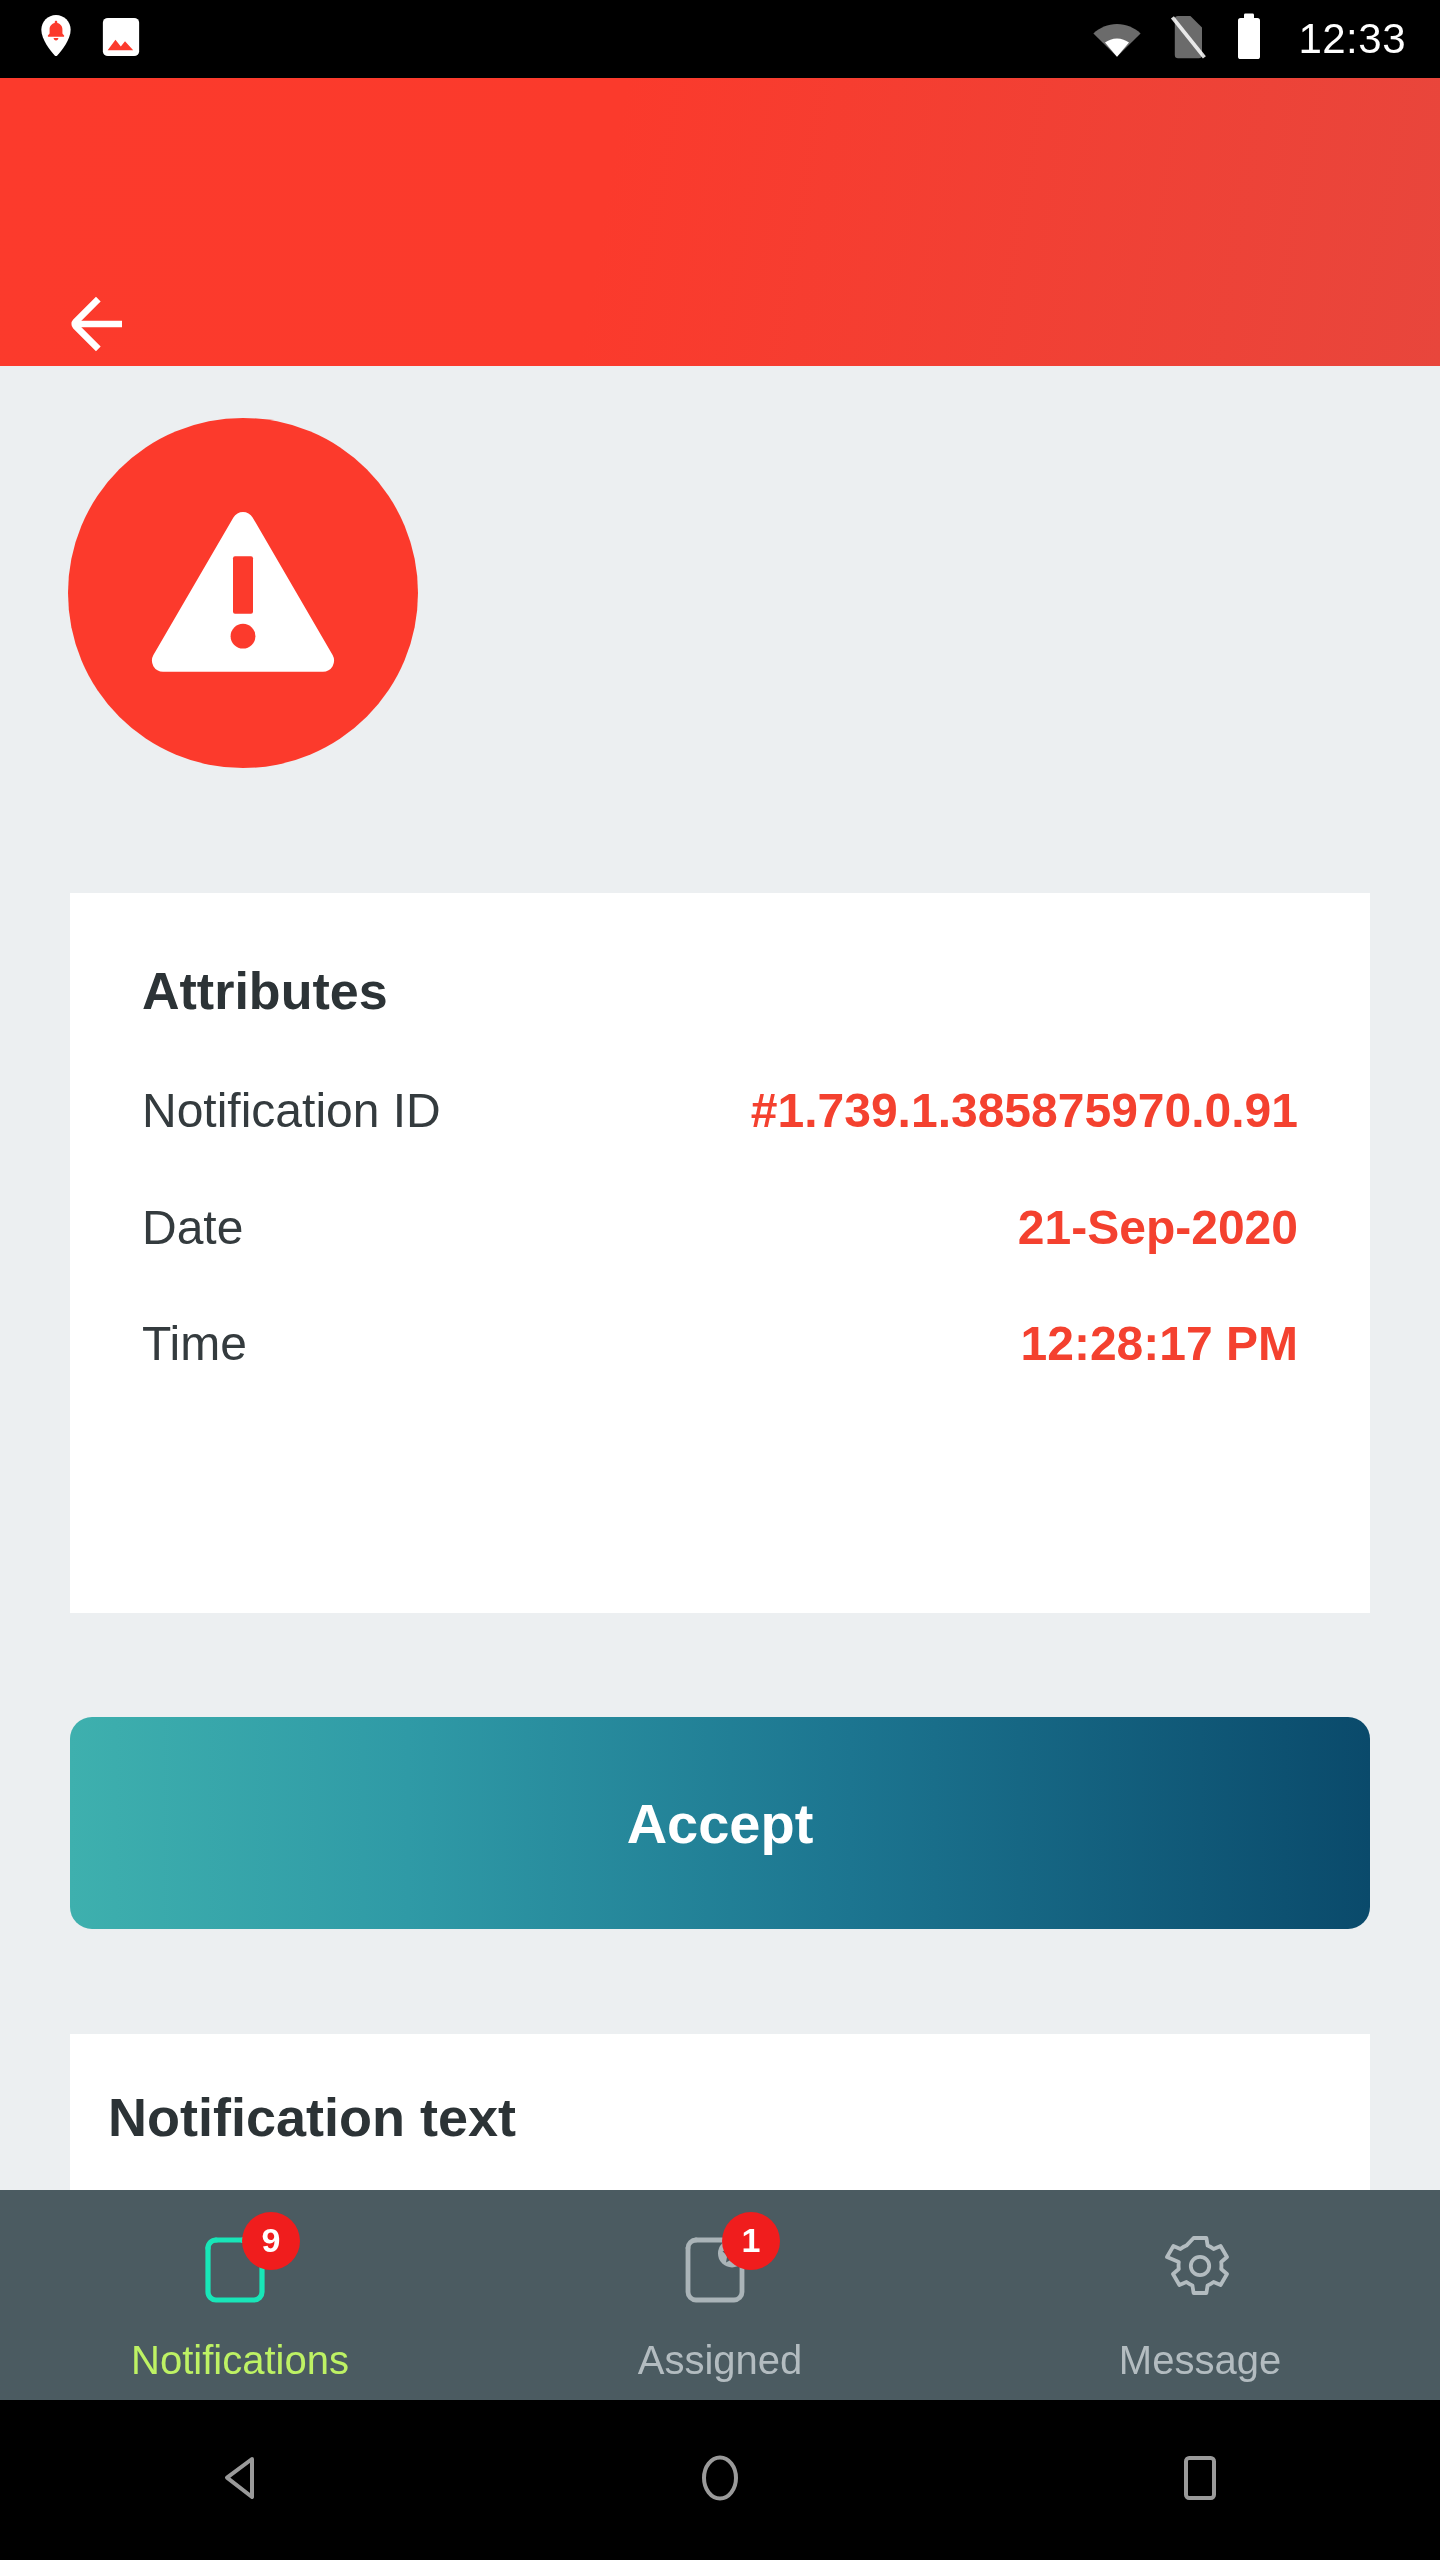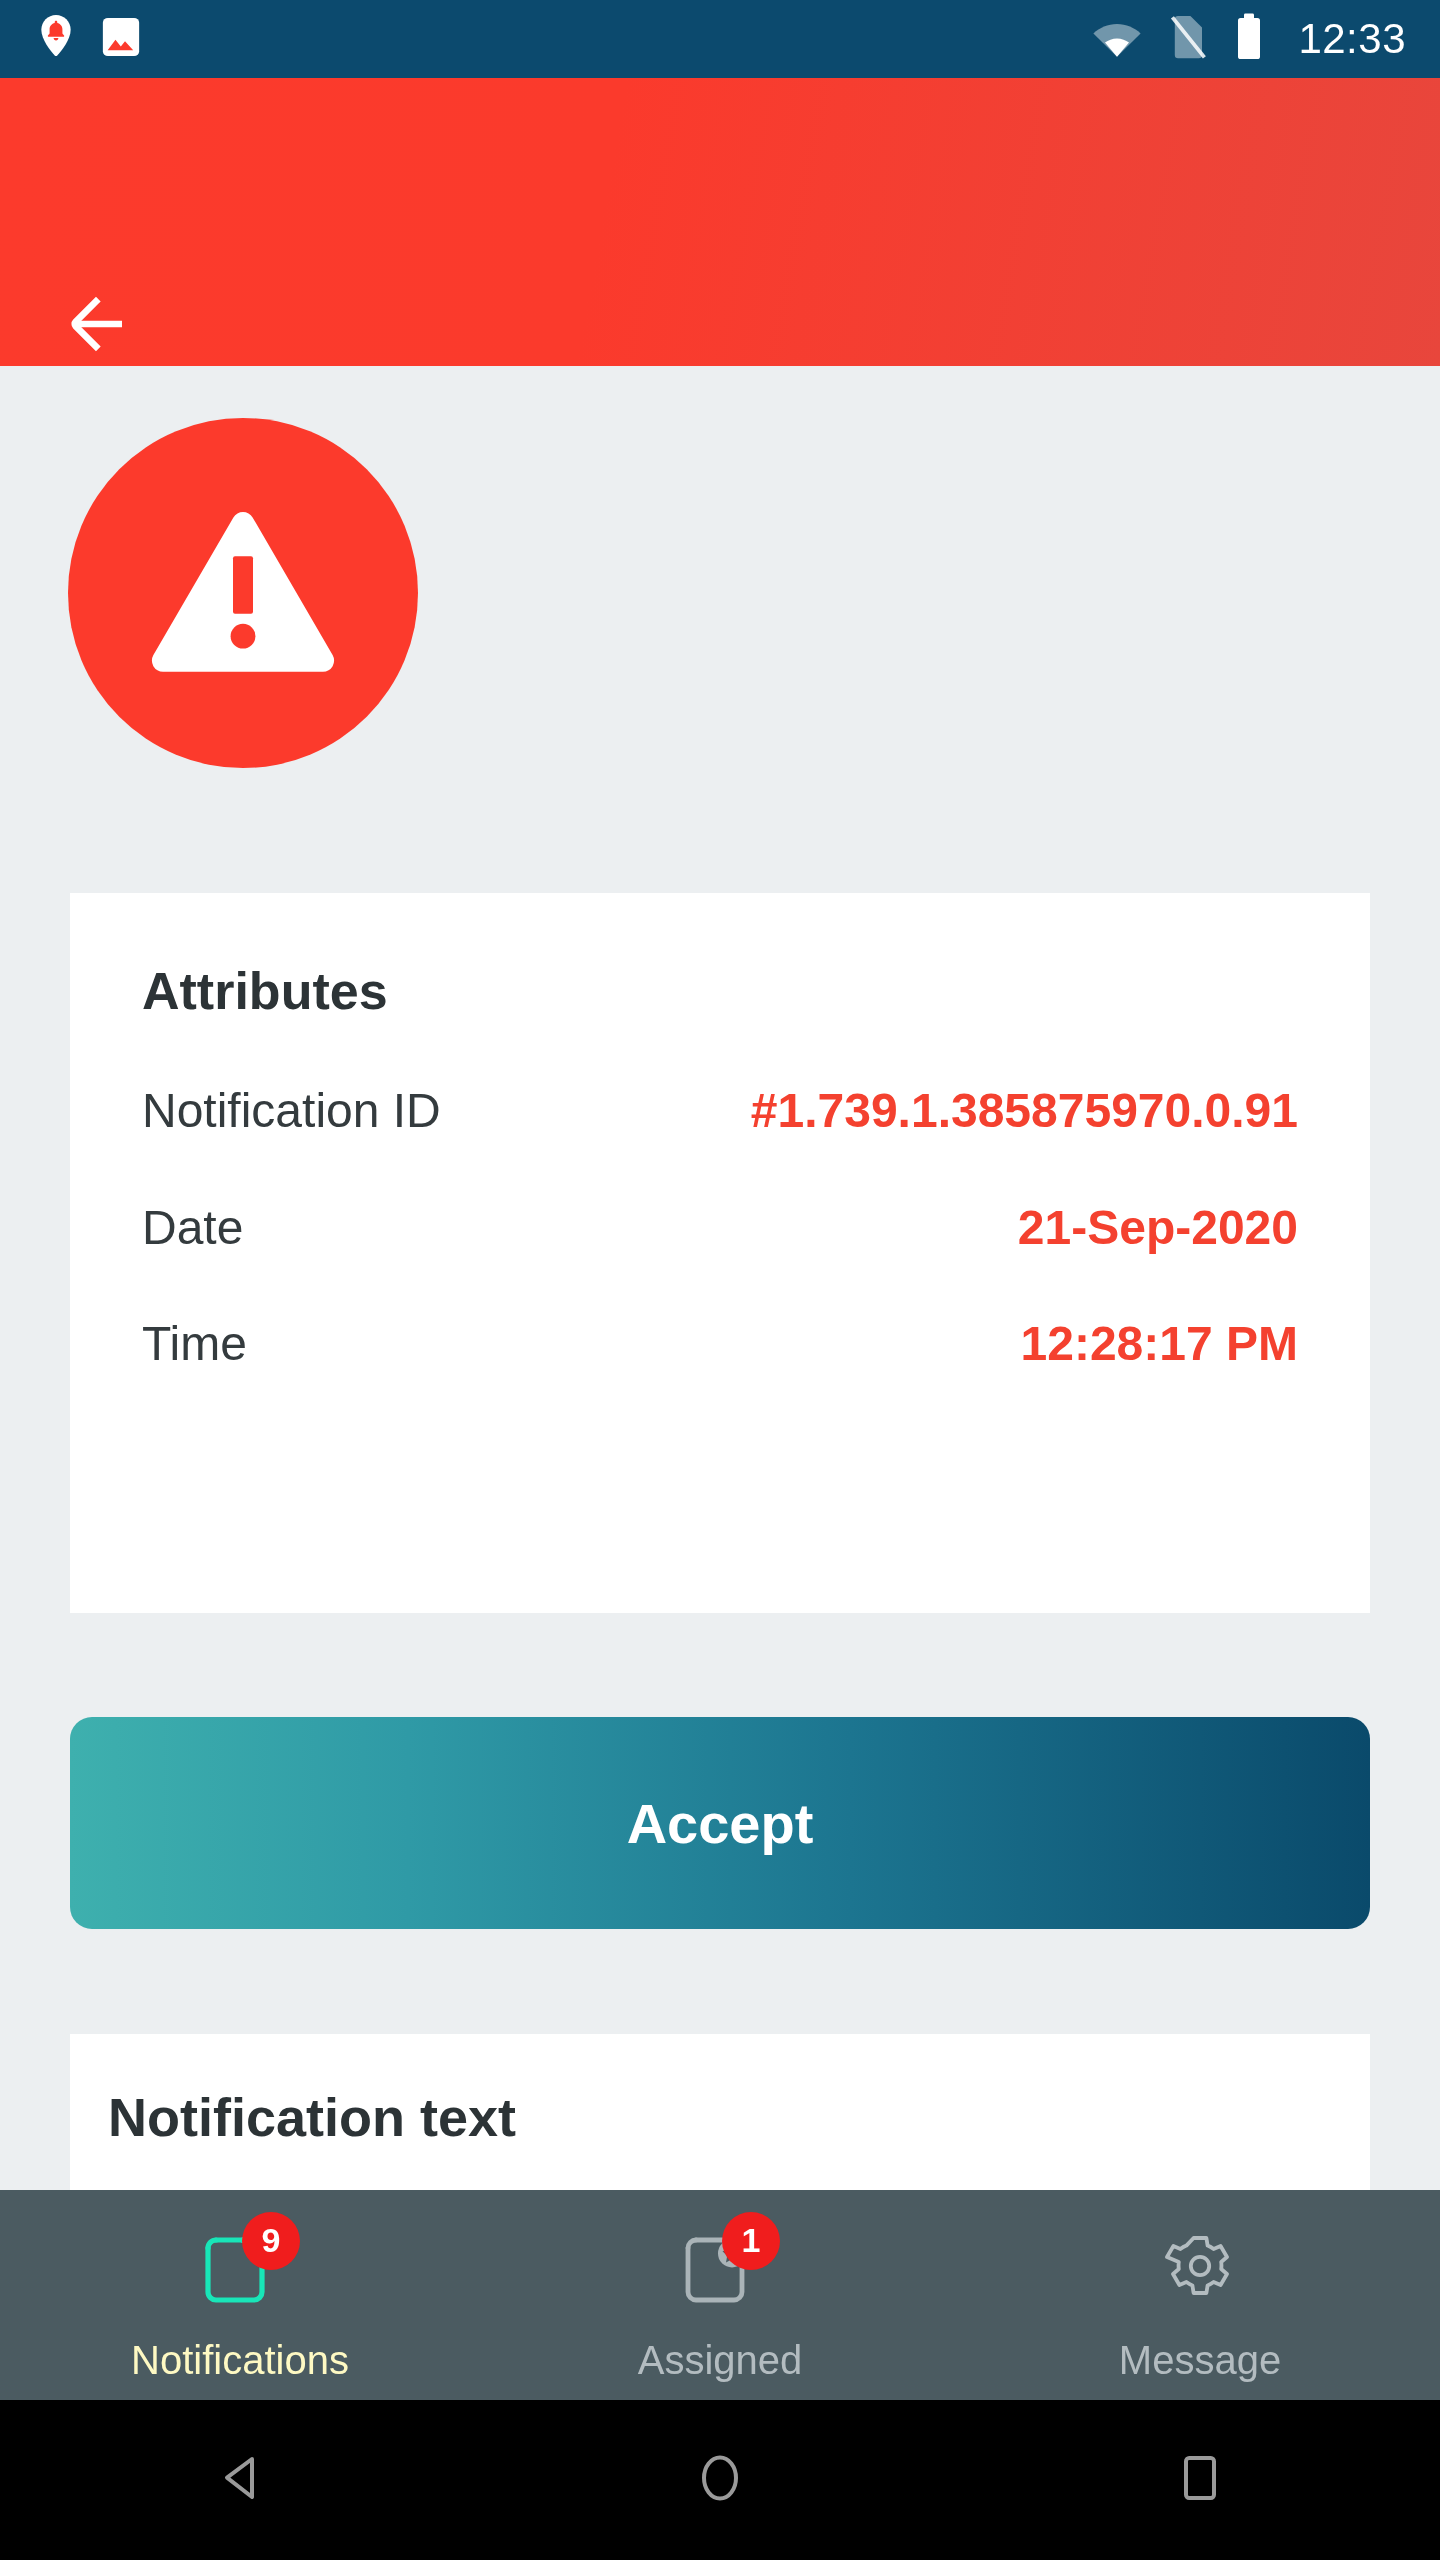--- a/index.html
+++ b/index.html
@@ -7,21 +7,21 @@
     width:1440px; height:2560px;
     background:#000;
     font-family:"Liberation Sans", sans-serif;
     overflow:hidden;
   }
   .phone { position:relative; width:1440px; height:2560px; background:#eceff1; }
 
   
   .statusbar {
     position:absolute; top:0; left:0; width:1440px; height:78px;
-    background:#0c4a6e;
+    background:#000000;
     display:flex; align-items:center;
     padding:0 34px;
     z-index:7;
   }
   .sb-left { display:flex; align-items:center; gap:22px; }
   .sb-right { margin-left:auto; display:flex; align-items:center; gap:26px; }
   .sb-clock {
     color:#fff; font-size:42px; font-weight:400; letter-spacing:0.5px;
     margin-left:8px; line-height:1;
   }
@@ -105,21 +105,21 @@
     display:flex; z-index:8;
   }
   .tab {
     flex:1; display:flex; flex-direction:column;
     align-items:center; justify-content:center;
     position:relative; cursor:pointer; padding-top:12px;
   }
   .tab-icon-wrap { position:relative; width:112px; height:104px;
     display:flex; align-items:center; justify-content:center; }
   .tab-label { margin-top:14px; font-size:40px; }
-  .tab.active .tab-label { color:#fef9c3; }
+  .tab.active .tab-label { color:#bef264; }
   .tab.inactive .tab-label { color:#b3bcc0; }
   .badge {
     position:absolute; top:-8px; right:-4px;
     min-width:58px; height:58px; border-radius:29px;
     background:#f01d1d; color:#fff;
     font-size:34px; font-weight:700;
     display:flex; align-items:center; justify-content:center;
     padding:0 12px;
   }
 

